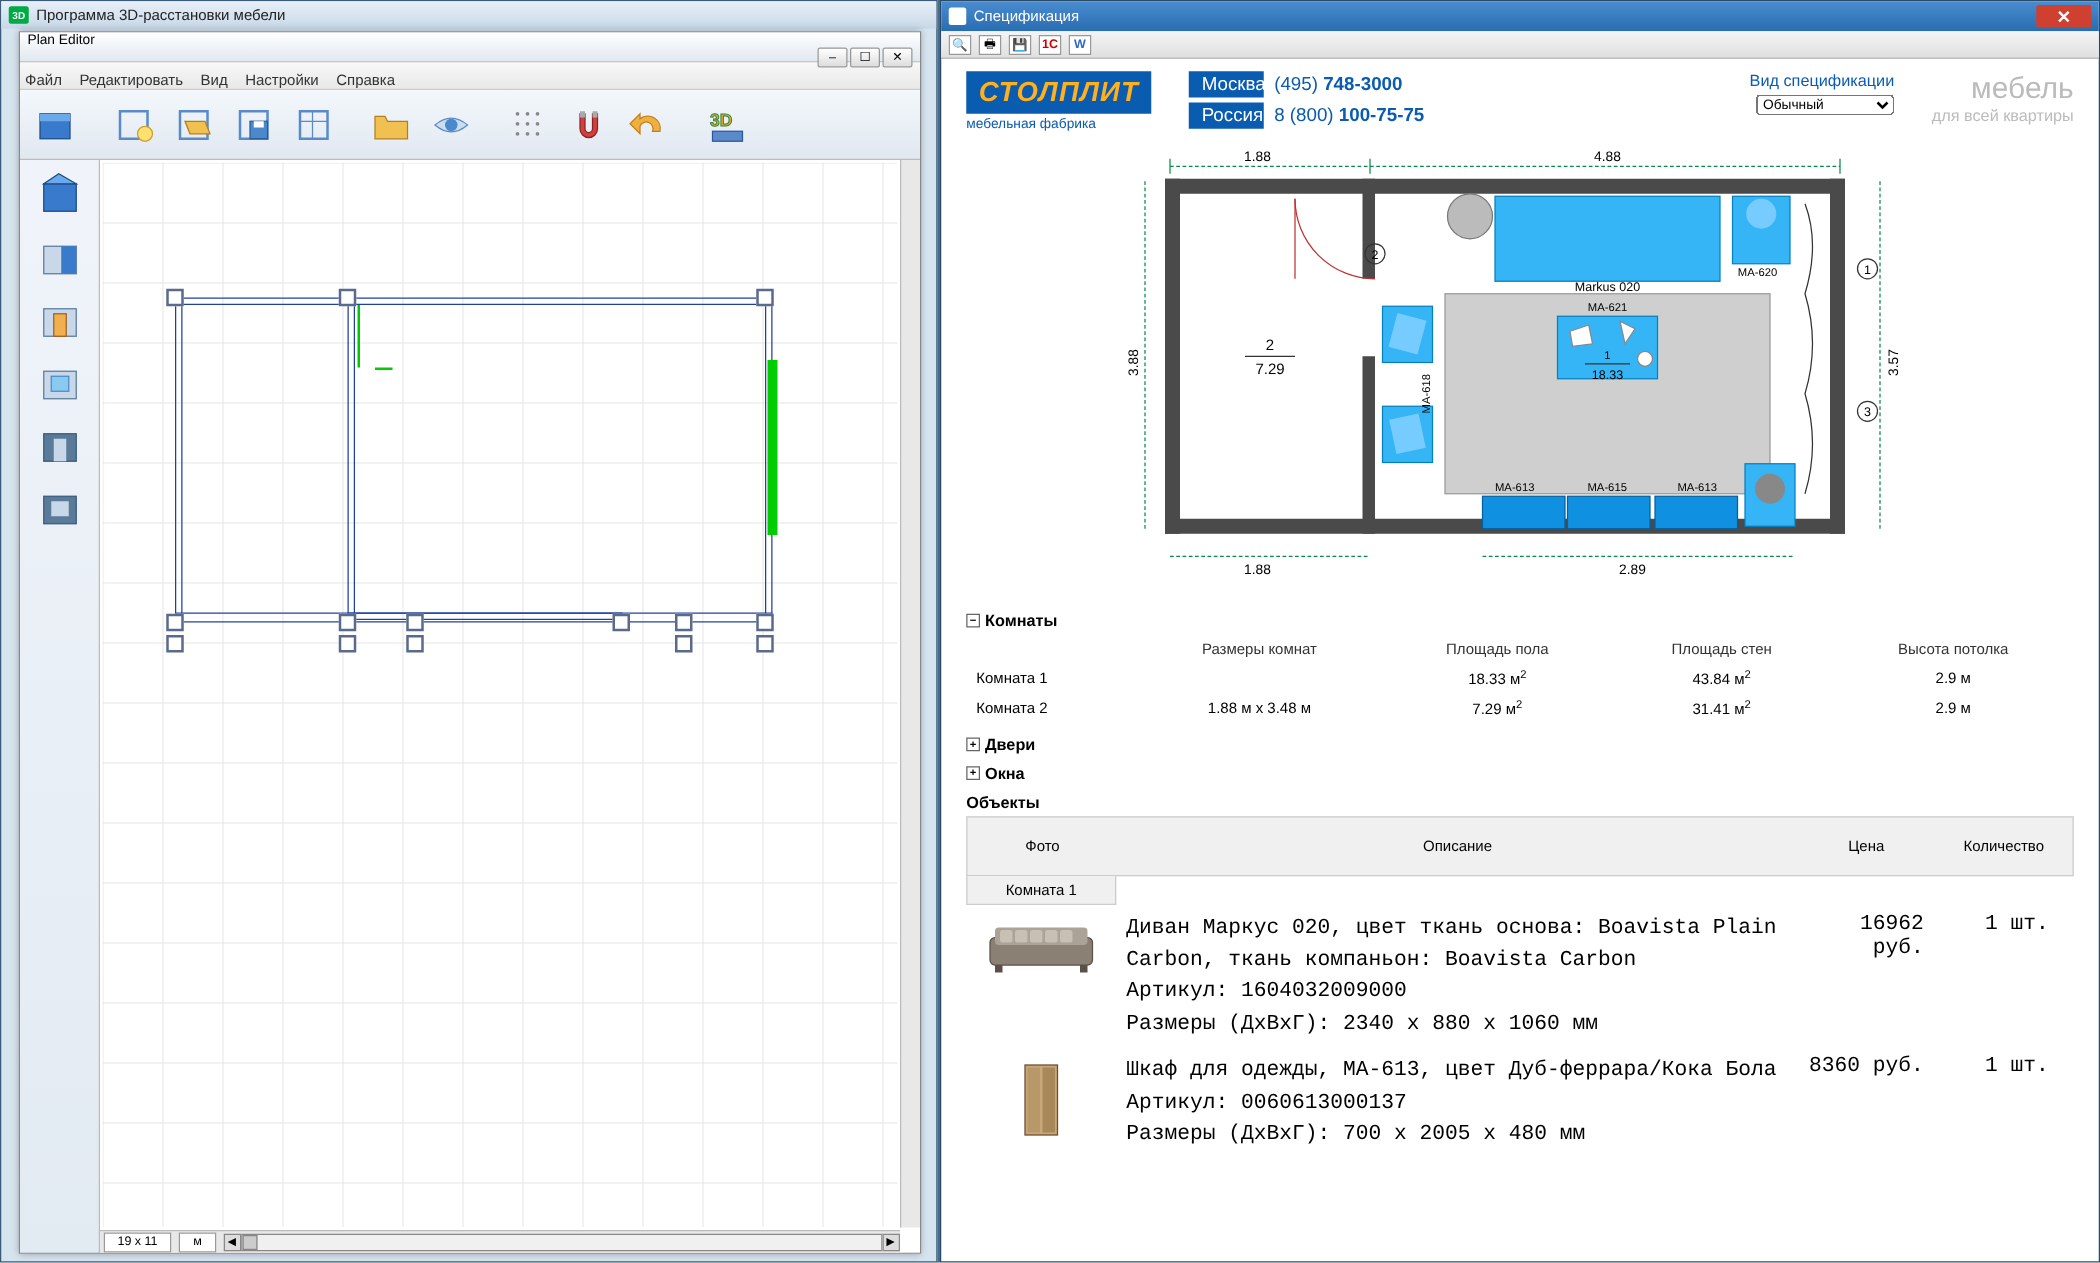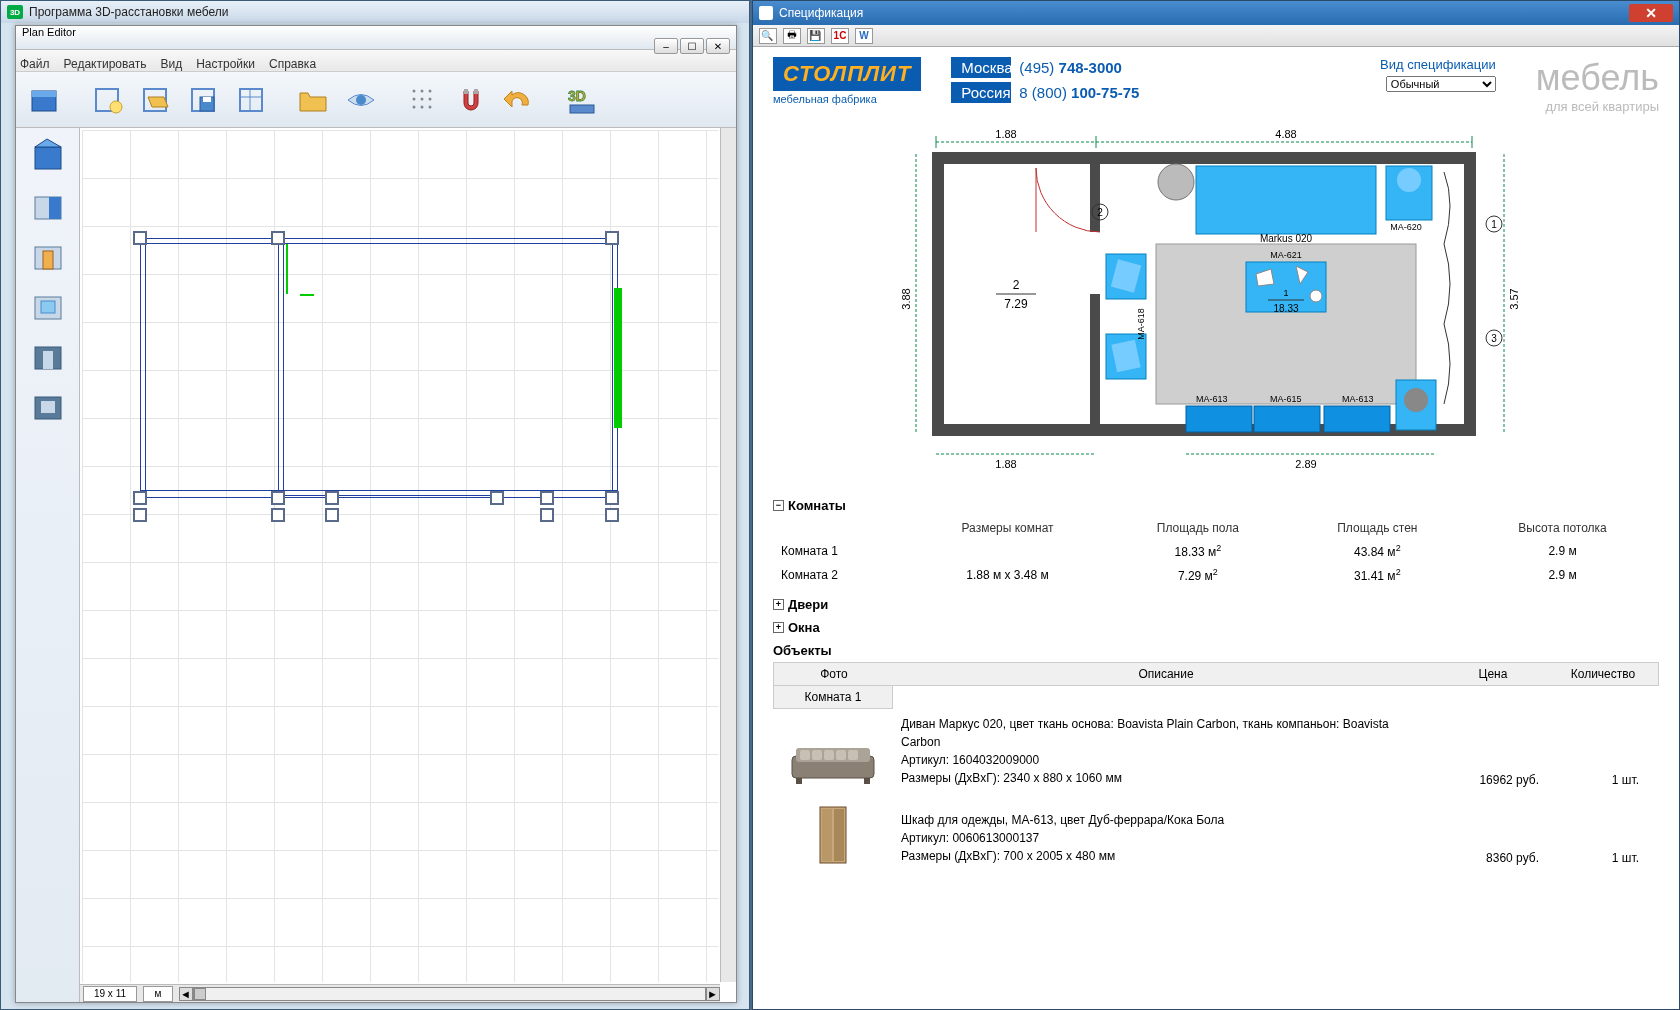--- a/index.html
+++ b/index.html
@@ -218,21 +218,21 @@
 }
 .logo-sub { color:#0a5cb0; font-size:11px; margin-top:2px; }
 .phone-block { display:flex; flex-direction:column; gap:4px; }
 .phone-row { display:flex; align-items:center; gap:8px; }
 .city-badge { background:#0a5cb0; color:#fff; padding:2px 10px; font-size:15px; width:60px; text-align:center; }
 .phone-num { color:#0a5cb0; font-size:15px; }
 .phone-num b { font-weight:bold; }
 .spec-type-block { margin-left:auto; display:flex; flex-direction:column; align-items:flex-end; }
 .spec-type-label { color:#0a5cb0; font-size:13px; margin-bottom:4px; }
 .spec-type-select { width:110px; font-size:11px; }
-.brand-text { color:#bbb; font-size:36px; font-weight:300; text-align:right; margin-left:10px; }
+.brand-text { color:#bbb; font-size:24px; font-weight:300; text-align:right; margin-left:10px; }
 .brand-sub { color:#bbb; font-size:13px; text-align:right; }
 
 .floor-plan {
   width: 640px; height: 360px;
   position: relative;
   margin: 0 auto 10px;
 }
 .floor-plan svg { width:100%; height:100%; }
 
 .section-hdr {
@@ -244,27 +244,27 @@
 .section-hdr .expander { width:11px; height:11px; border:1px solid #666; display:flex; align-items:center; justify-content:center; font-size:9px; line-height:1; }
 .rooms-table { width:100%; font-size:12px; margin-bottom:6px; border-collapse:collapse; }
 .rooms-table th { font-weight:normal; color:#333; padding:4px 8px; text-align:center; }
 .rooms-table td { padding:4px 8px; text-align:center; }
 .rooms-table td:first-child, .rooms-table th:first-child { text-align:left; }
 sup { font-size:9px; }
 
 .objects-hdr-row {
   display:flex; background:#f0f0f0; border:1px solid #ccc; font-size:12px;
 }
-.objects-hdr-row > div { padding:4px 8px; text-align:center; }
+.objects-hdr-row > div { padding:16px 8px; text-align:center; }
 .col-photo { width:120px; }
 .col-desc { flex:1; }
 .col-price { width:110px; }
 .col-qty { width:110px; }
 .room-sub { background:#f0f0f0; padding:4px 8px; font-size:12px; text-align:center; width:120px; border:1px solid #ccc; border-top:none; }
-.obj-row { display:flex; padding:6px 0; font-size:12px; align-items:flex-end; }
+.obj-row { display:flex; padding:6px 0; font-size:17px; align-items:flex-start;font-family:Liberation Mono, monospace; }
 .obj-photo { width:120px; display:flex; justify-content:center; padding-top:6px; }
 .obj-desc { flex:1; padding:0 8px; line-height:1.5; }
 .obj-price { width:110px; text-align:right; padding-right:10px; }
 .obj-qty { width:110px; text-align:right; padding-right:20px; }
 .sofa-thumb { width:90px; height:45px; }
 .wardrobe-thumb { width:30px; height:60px; }
 </style>
 </head>
 <body>
 

